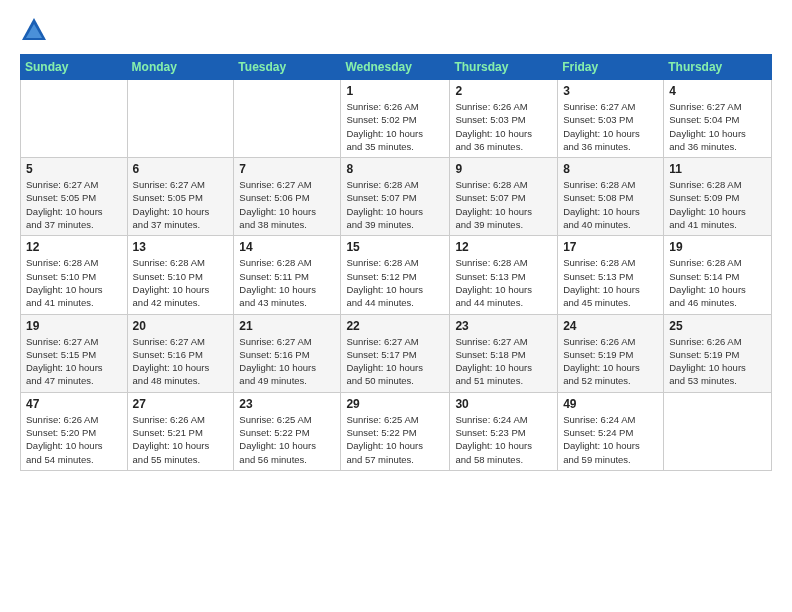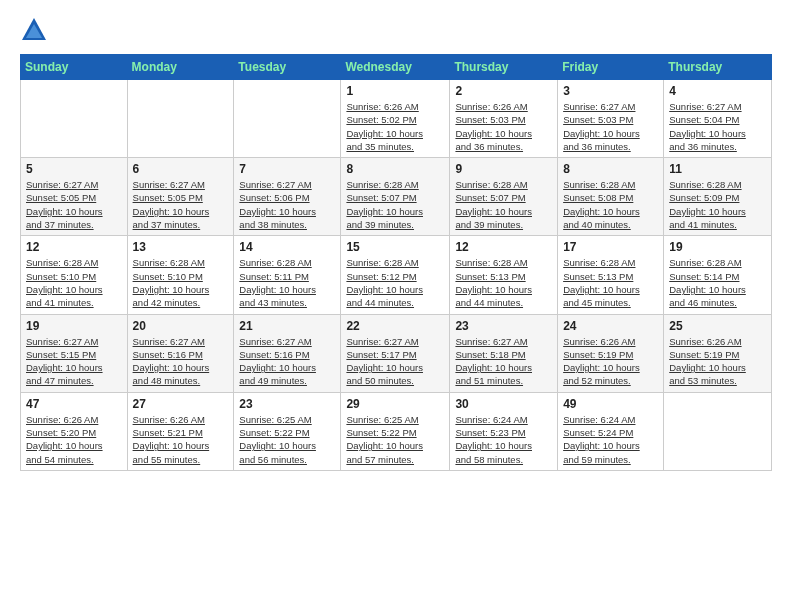--- a/index.html
+++ b/index.html
@@ -89,21 +89,20 @@
       font-size: 12px;
       font-weight: bold;
       color: #222;
       display: block;
       margin-bottom: 2px;
     }
     .day-info {
       font-size: 9.5px;
       color: #333;
       line-height: 1.4;
-      text-decoration: underline;
     }
     .empty {
       background: #fff !important;
     }
   </style>
 </head>
 <body>
 
 <div class="page">
   <div class="header">

